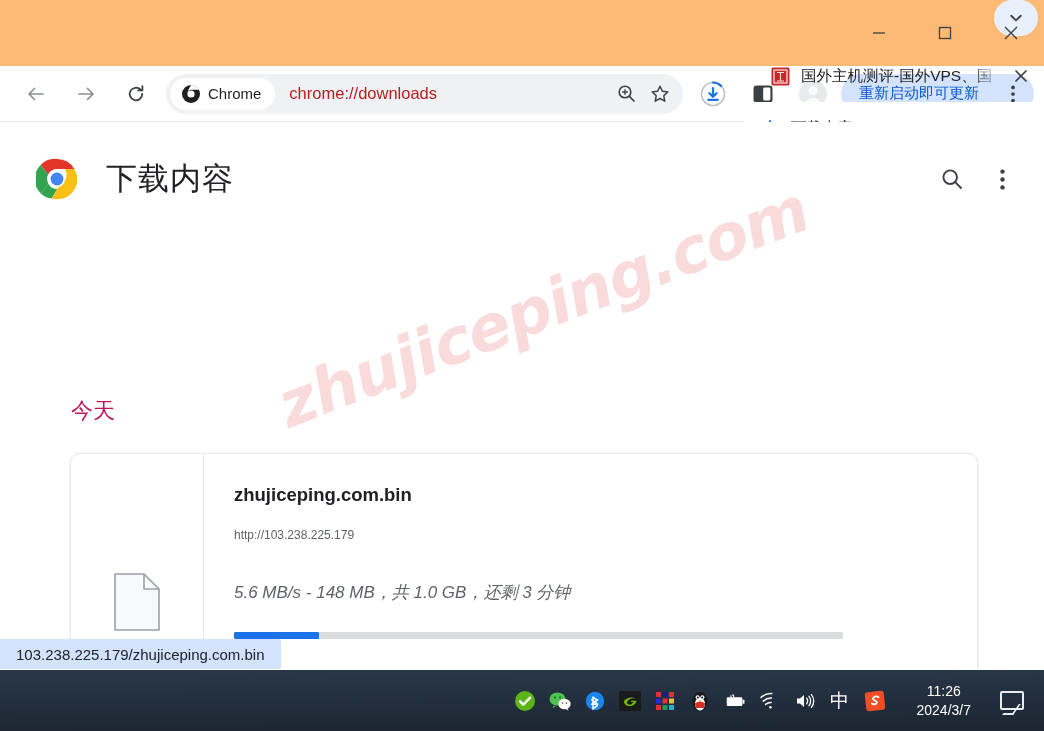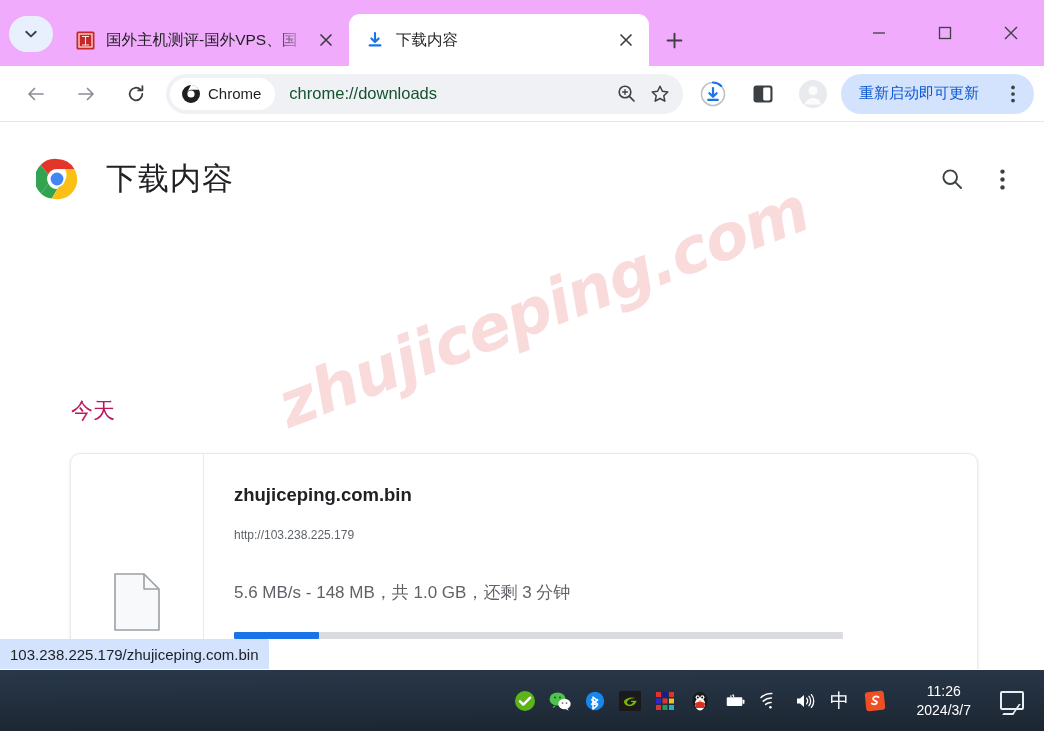--- a/index.html
+++ b/index.html
@@ -47,22 +47,22 @@
   }
 
   
   #browser {
     position: absolute; left: 0; top: 0; width: 1044px; height: 670px;
     background: #fff; overflow: hidden;
   }
 
   
   #tabstrip {
-    height: 66px; background: #f0abfc;
-    display: flex; align-items: flex-end; position: relative;
+    height: 66px; background: #fdba74;
+    display: flex; align-items: flex-end; position: relative; flex-direction: column;
   }
   #tab-search {
     width: 44px; height: 36px; margin: 0 6px 14px 9px;
     border-radius: 18px; background: #e8f0fe;
     display: flex; align-items: center; justify-content: center;
     cursor: pointer; flex: none;
   }
   .tab {
     height: 52px; display: flex; align-items: center;
     border-radius: 11px 11px 0 0; position: relative;
@@ -111,21 +111,21 @@
     background: #eff1f5; border-radius: 20px;
     display: flex; align-items: center; padding: 0 6px 0 4px; cursor: text;
   }
   #chrome-chip {
     height: 32px; background: #fff; border-radius: 16px;
     display: flex; align-items: center; gap: 7px;
     padding: 0 14px 0 11px; flex: none; cursor: pointer;
   }
   #chrome-chip-label { font-size: 15px; color: #1f1f1f; }
   #omnibox-url {
-    flex: 1 1 auto; font-size: 16.5px; color: #14532d;
+    flex: 1 1 auto; font-size: 16.5px; color: #b91c1c;
     margin-left: 14px; white-space: nowrap; overflow: hidden;
   }
   .omni-icon { width: 34px; height: 34px; border-radius: 50%; flex: none;
     display: flex; align-items: center; justify-content: center; cursor: pointer; }
   .tb-icon { width: 36px; height: 36px; border-radius: 50%; flex: none; margin-left: 4px;
     display: flex; align-items: center; justify-content: center; cursor: pointer; }
   #update-btn {
     height: 40px; background: #d3e3fd; border-radius: 20px;
     display: flex; align-items: center; gap: 21px; padding: 0 8px 0 18px;
     margin-left: 10px; cursor: pointer; flex: none;
@@ -164,30 +164,30 @@
     box-shadow: 0 1px 3px rgba(60,64,67,.14);
     display: flex; overflow: hidden;
   }
   #card-icon-col {
     width: 133px; flex: none; border-right: 1px solid #e8eaed;
     display: flex; align-items: center; justify-content: center;
   }
   #card-body { flex: 1 1 auto; padding: 30px 28px 0 30px; position: relative; }
   #file-name { font-size: 18.5px; font-weight: bold; color: #202124; }
   #file-url { font-size: 12px; color: #5f6368; margin-top: 22px; }
-  #status-text { font-size: 17px; color: #5f6368; margin-top: 39px; }
+  #status-text { font-size: 17px; color: #5f6368; margin-top: 39px; font-style: italic; }
   #progress-track {
     margin-top: 28px; width: 609px; height: 7px;
     background: #dadce0; border-radius: 1px; overflow: hidden;
   }
   #progress-fill { height: 100%; background: #1a73e8; border-radius: 1px; }
   #statusbubble {
     position: absolute; left: 0; bottom: 0; height: 30px;
     background: #d3e3fd; display: flex; align-items: center;
-    padding: 0 10px; font-size: 15px; color: #20222a;
+    padding: 0 16px; font-size: 15px; color: #20222a;
     border-top-right-radius: 2px; max-width: 60%;
     white-space: nowrap; overflow: hidden;
   }
 </style>
 </head>
 <body>
 
 <div id="desktop">
 
   <div id="taskbar">

